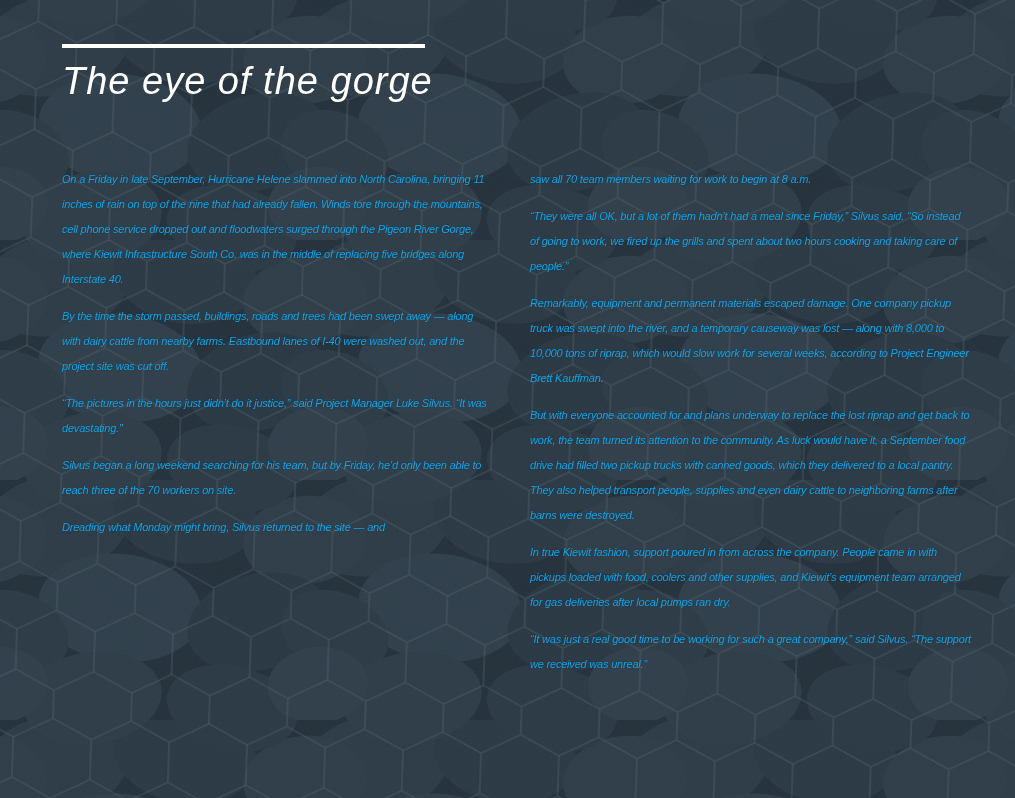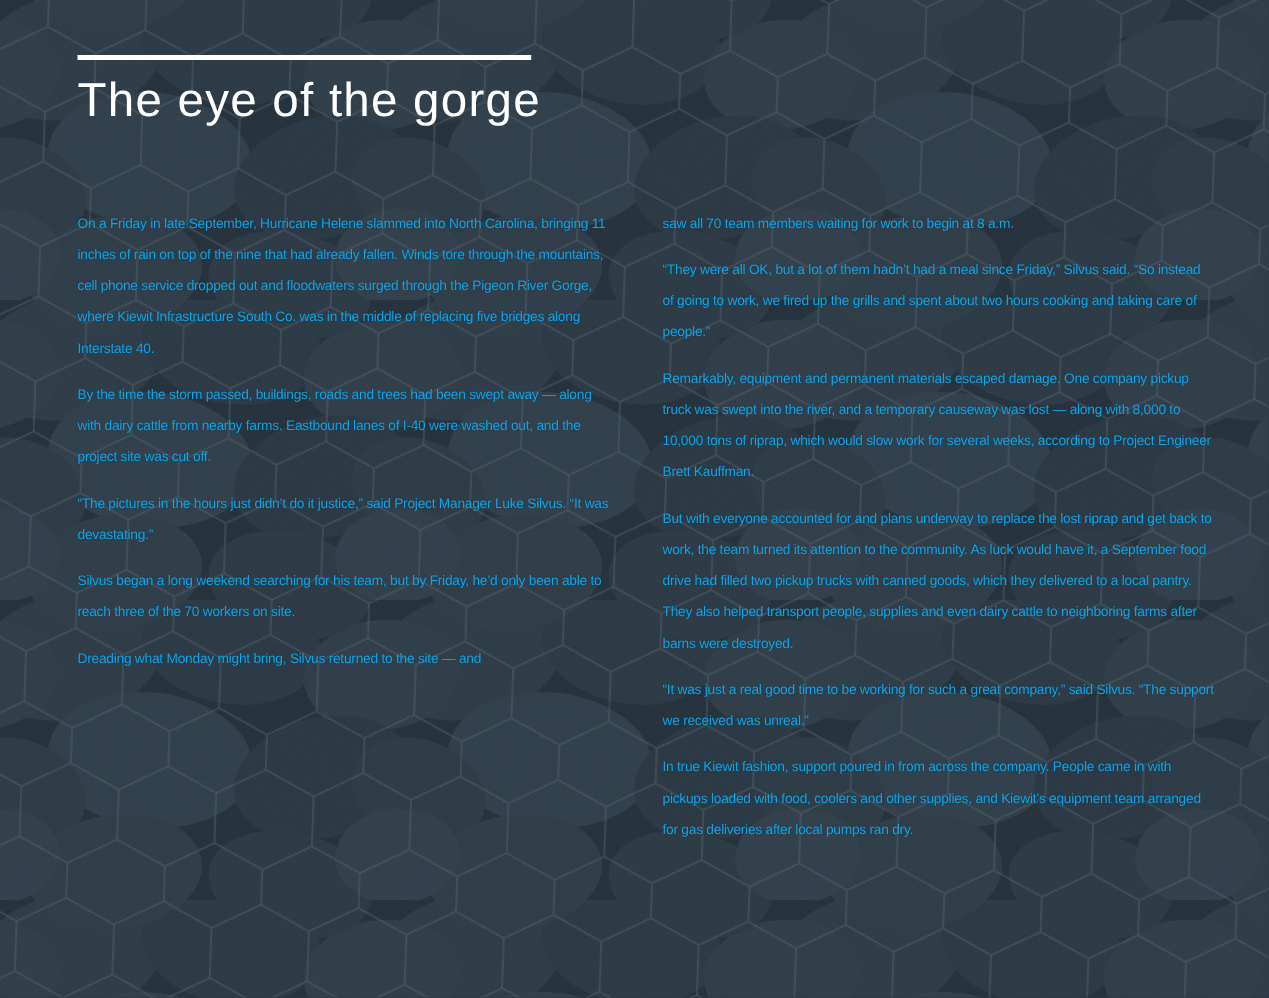--- a/index.html
+++ b/index.html
@@ -16,20 +16,21 @@
     top: 0; left: 0;
     width: 1015px;
     height: 798px;
     display: block;
   }
   .content {
     position: absolute;
     top: 0; left: 0; right: 0; bottom: 0;
     padding: 0 44px 0 62px;
     box-sizing: border-box;
+    font-style: italic;
   }
   .title-rule {
     width: 363px;
     height: 4px;
     background: #ffffff;
     margin-top: 44px;
   }
   h1.page-title {
     margin: 13px 0 0 0;
     font-size: 38px;
@@ -101,17 +102,17 @@
       <p>By the time the storm passed, buildings, roads and trees had been swept away — along with dairy cattle from nearby farms. Eastbound lanes of I-40 were washed out, and the project site was cut off.</p>
       <p>“The pictures in the hours just didn’t do it justice,” said Project Manager Luke Silvus. “It was devastating.”</p>
       <p>Silvus began a long weekend searching for his team, but by Friday, he’d only been able to reach three of the 70 workers on site.</p>
       <p>Dreading what Monday might bring, Silvus returned to the site — and</p>
     </div>
     <div class="col col-right">
       <p>saw all 70 team members waiting for work to begin at 8 a.m.</p>
       <p>“They were all OK, but a lot of them hadn’t had a meal since Friday,” Silvus said. “So instead of going to work, we fired up the grills and spent about two hours cooking and taking care of people.”</p>
       <p>Remarkably, equipment and permanent materials escaped damage. One company pickup truck was swept into the river, and a temporary causeway was lost — along with 8,000 to 10,000 tons of riprap, which would slow work for several weeks, according to Project Engineer Brett Kauffman.</p>
       <p>But with everyone accounted for and plans underway to replace the lost riprap and get back to work, the team turned its attention to the community. As luck would have it, a September food drive had filled two pickup trucks with canned goods, which they delivered to a local pantry. They also helped transport people, supplies and even dairy cattle to neighboring farms after barns were destroyed.</p>
+      <p>In true Kiewit fashion, support poured in from across the company. People came in with pickups loaded with food, coolers and other supplies, and Kiewit’s equipment team arranged for gas deliveries after local pumps ran dry.</p>
       <p>“It was just a real good time to be working for such a great company,” said Silvus. “The support we received was unreal.”</p>
-      <p>In true Kiewit fashion, support poured in from across the company. People came in with pickups loaded with food, coolers and other supplies, and Kiewit’s equipment team arranged for gas deliveries after local pumps ran dry.</p>
     </div>
   </div>
 </div>
 
 </body></html>

